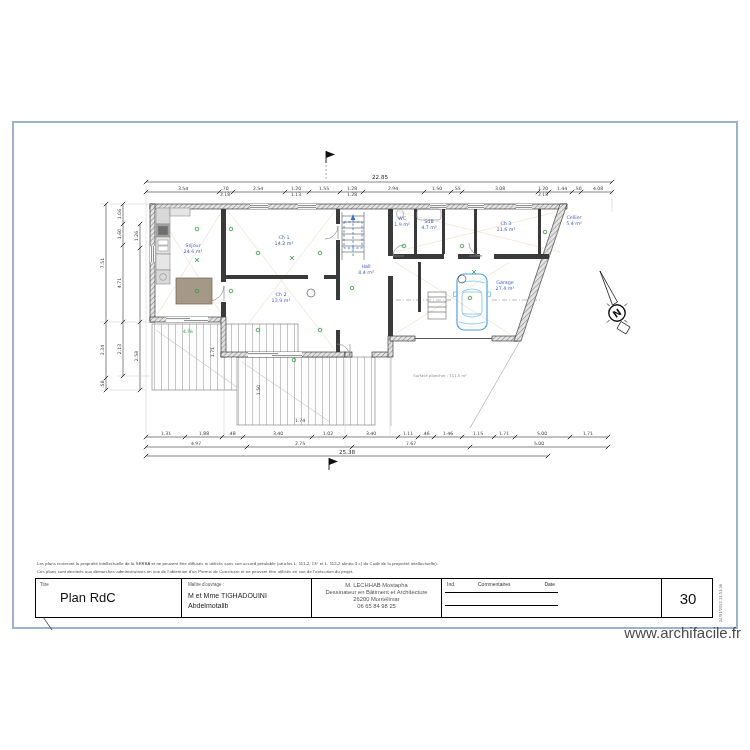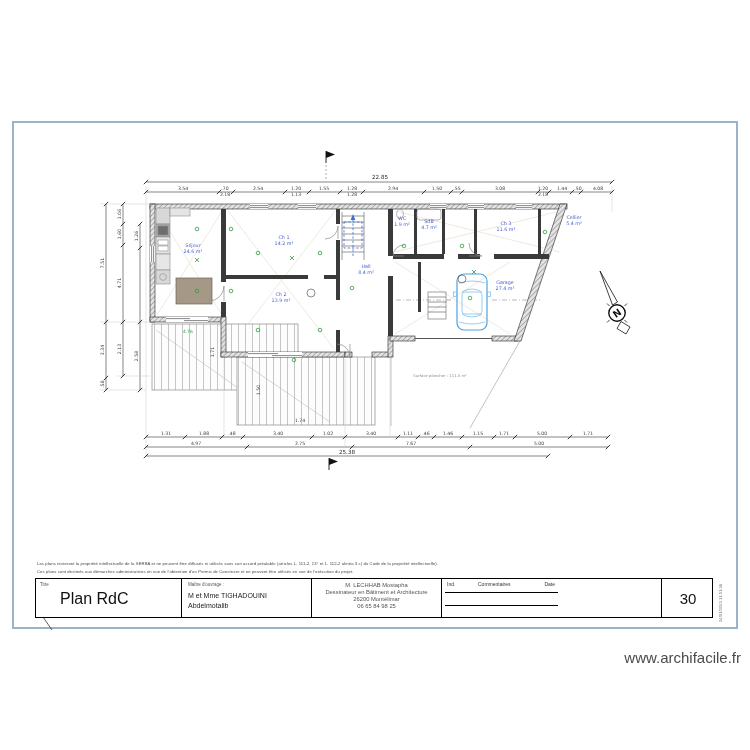--- a/index.html
+++ b/index.html
@@ -26,31 +26,31 @@
   .stair{stroke:#555;stroke-width:0.6;}
   .bluedash{stroke:#3b6fd4;stroke-width:0.8;fill:none;stroke-dasharray:2.5 1.8;}
   .car{stroke:#4da3e0;stroke-width:1.2;fill:none;}
   .carthin{stroke:#7fc0ec;stroke-width:0.8;fill:none;}
   .grn{stroke:#2e9e3c;stroke-width:0.8;fill:none;}
   
   .disc{left:37px;width:560px;font-size:4.2px;color:#444;letter-spacing:.1px;white-space:nowrap;}
   .tb{left:35px;top:578px;width:678px;height:40px;border:1px solid #000;box-sizing:border-box;}
   .tb .cell{position:absolute;top:0;height:100%;border-left:1px solid #000;box-sizing:border-box;}
   .lab{position:absolute;font-size:4.5px;color:#555;}
-  .tb-title{position:absolute;left:24px;top:11px;font-size:16px;color:#111;}
+  .tb-title{position:absolute;left:24px;top:11px;font-size:13px;color:#111;}
   .own{position:absolute;left:6px;font-size:7px;color:#222;}
   .des{width:100%;text-align:center;font-size:5.8px;color:#555;line-height:7px;position:absolute;top:3px;}
   .revhdr{position:absolute;top:2px;font-size:5px;color:#333;}
   .revline{position:absolute;left:3px;right:3px;border-top:1px solid #000;}
   .kv{position:absolute;font-size:5px;color:#333;}
   .scaleval{position:absolute;right:10px;top:22px;font-size:13px;color:#111;}
   .pageno{position:absolute;left:0;right:0;top:11px;text-align:center;font-size:15px;color:#111;}
   .stamp{left:718px;top:622px;transform:rotate(-90deg);transform-origin:left top;
          font-size:4.2px;color:#777;white-space:nowrap;}
-  .url{right:9px;top:624px;font-size:15px;color:#4b4b4b;margin-top:25px;}
+  .url{right:9px;top:624px;font-size:15px;color:#4b4b4b;}
 </style>
 </head>
 <body>
 
 <div class="abs sheet"></div>
 
 <svg id="plan-svg" class="abs" viewBox="0 0 750 750" xmlns="http://www.w3.org/2000/svg">
   <defs>
     <pattern id="hatch" width="3.5" height="3.5" patternUnits="userSpaceOnUse" patternTransform="rotate(45)">
       <rect width="3.5" height="3.5" fill="#e3e3e3"></rect>

